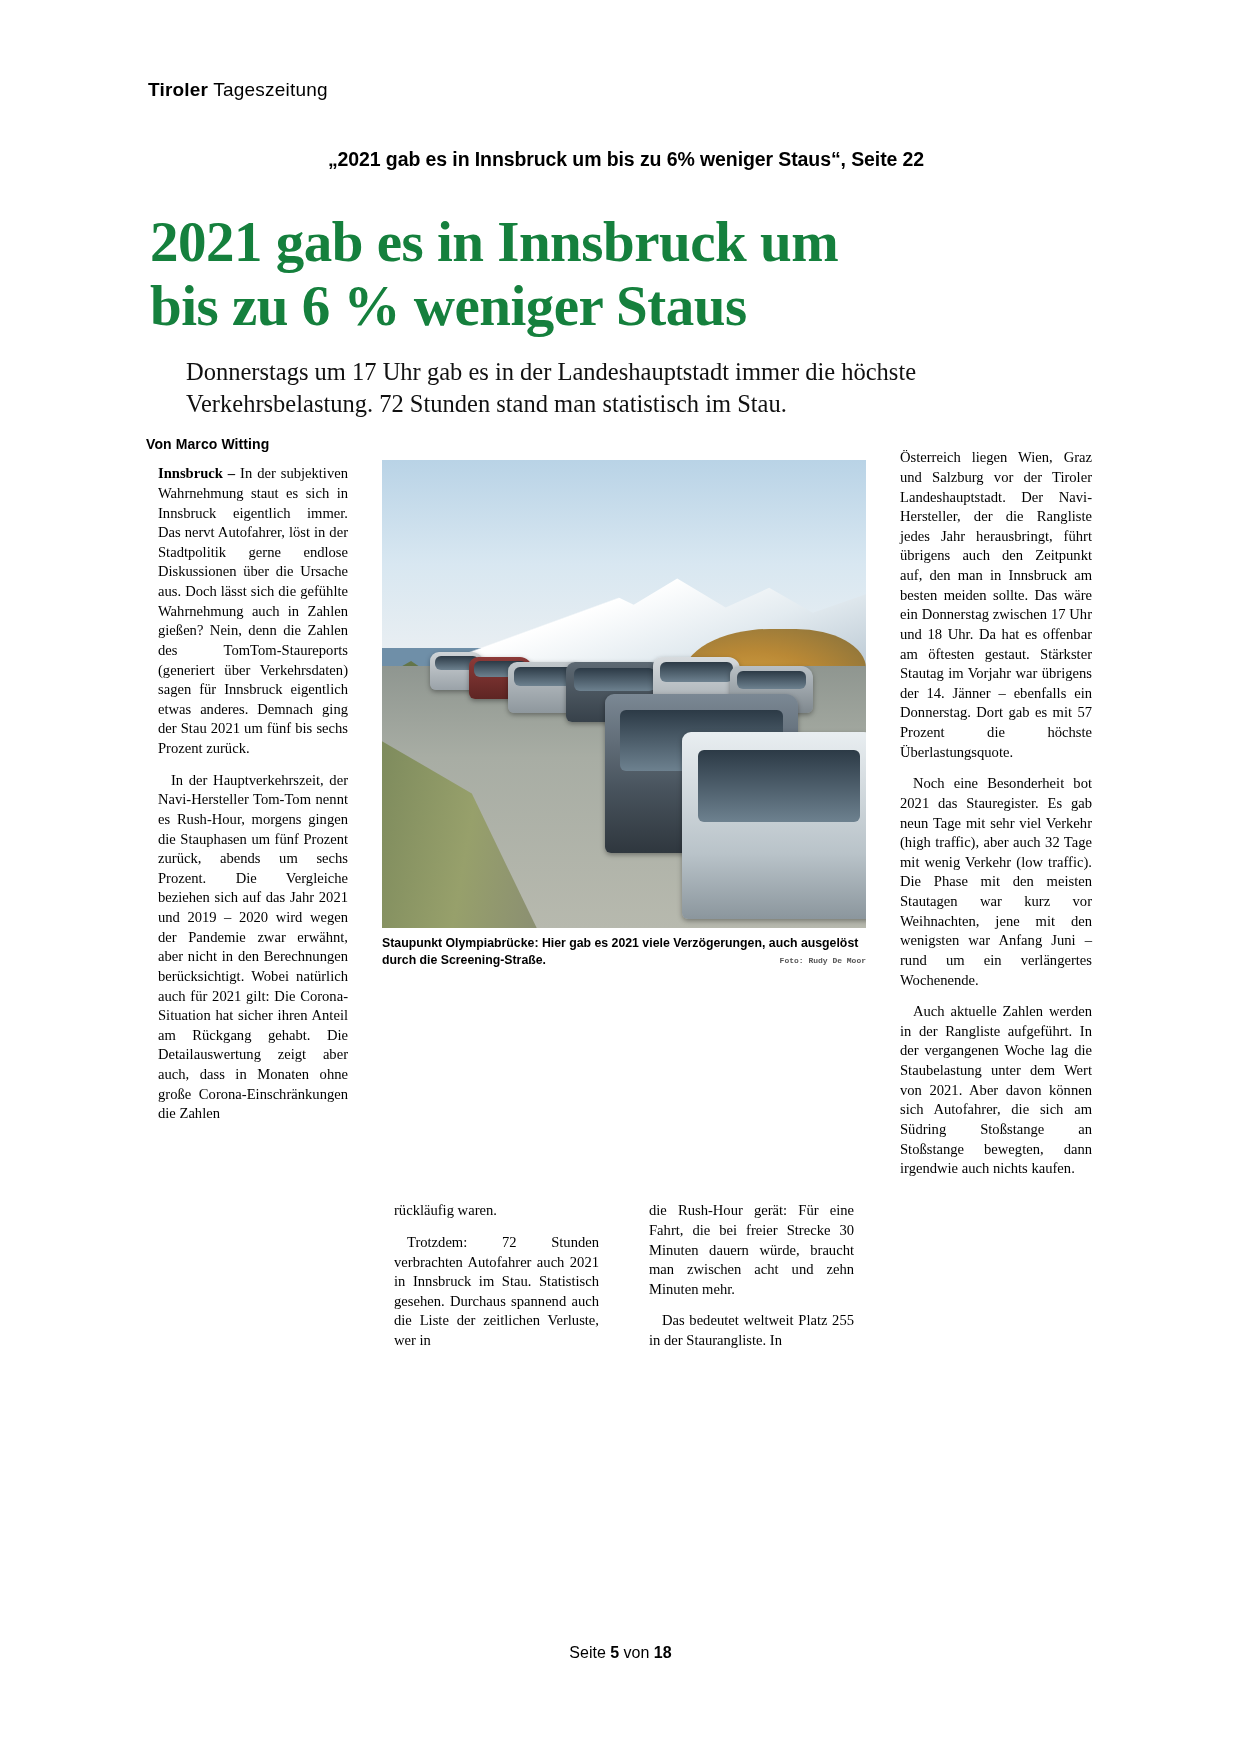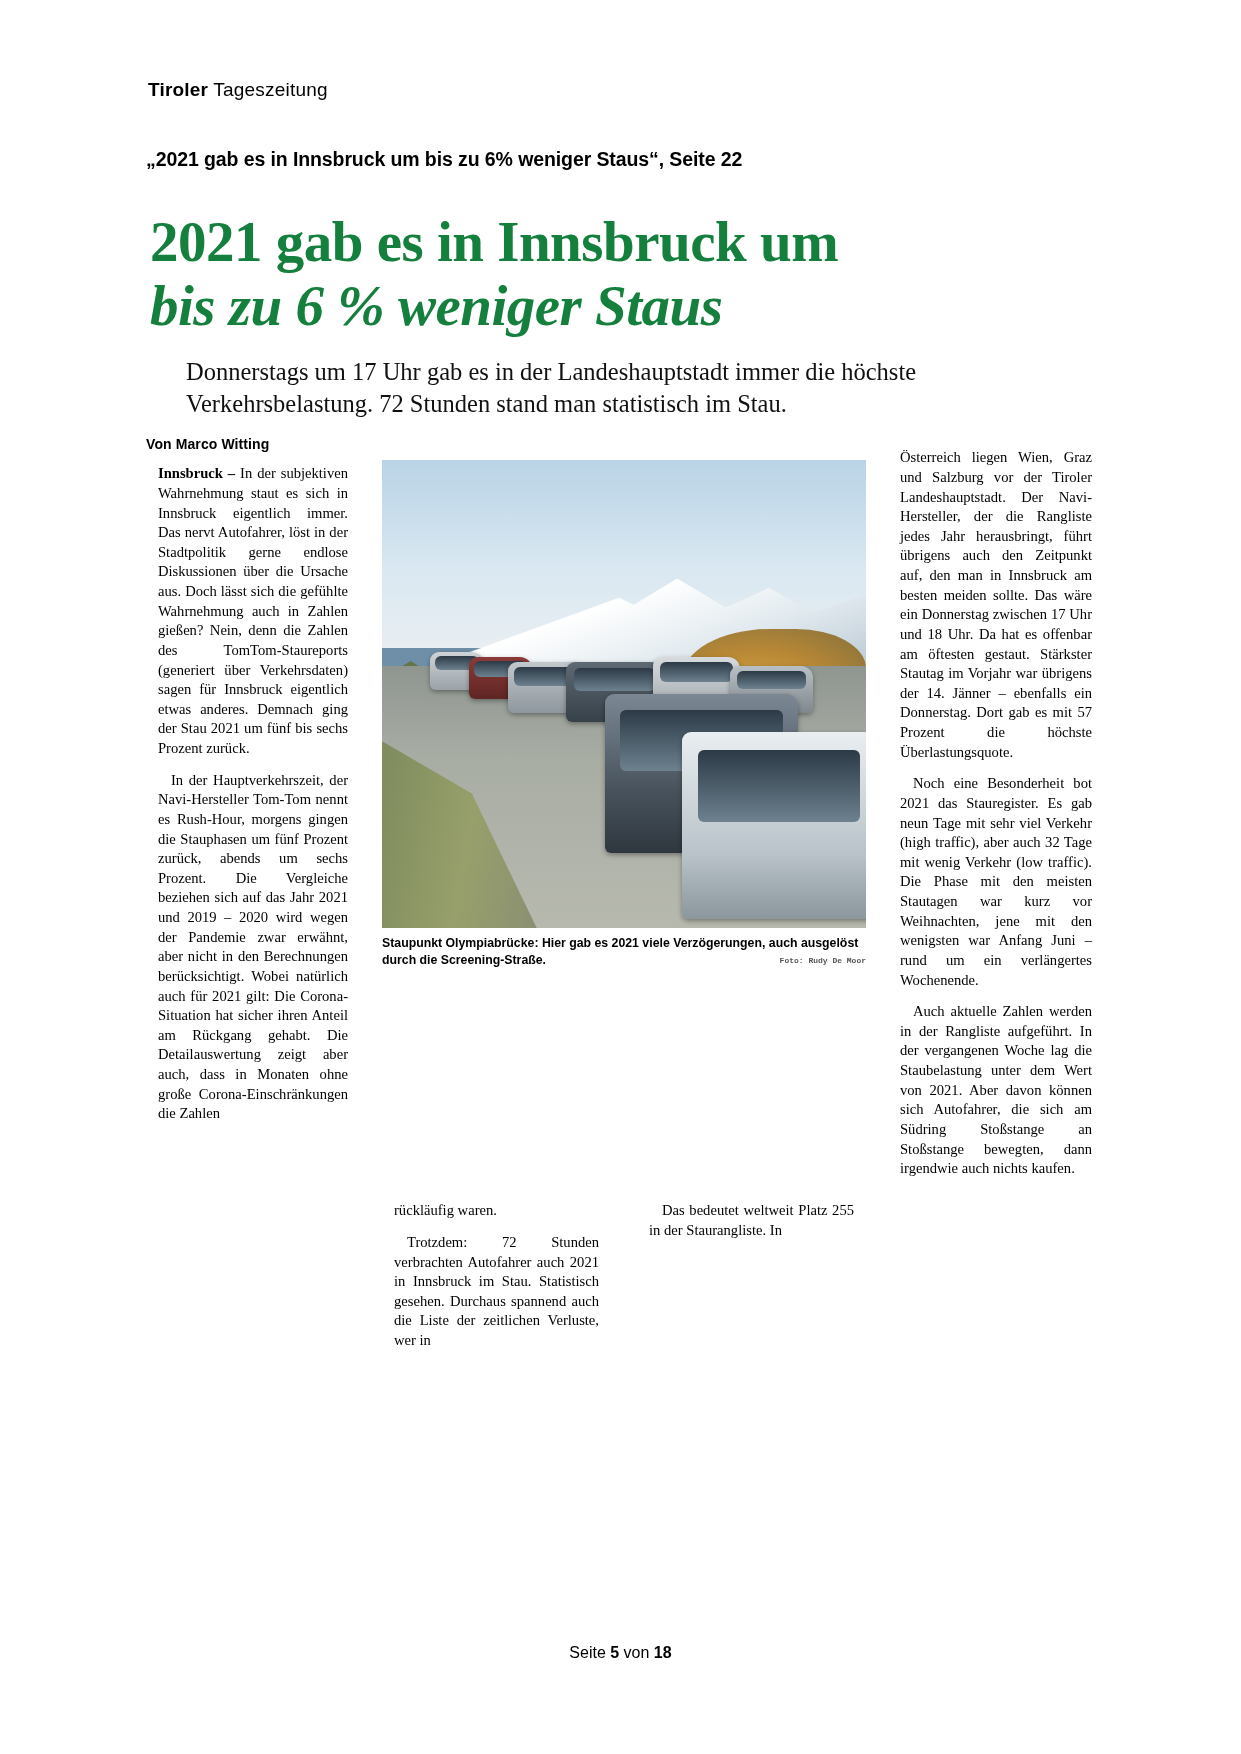--- a/index.html
+++ b/index.html
@@ -36,41 +36,42 @@
 
   .doc-subtitle {
     position: absolute;
     left: 146px;
     top: 148px;
     width: 960px;
     font-family: "Liberation Sans", sans-serif;
     font-size: 19.5px;
     font-weight: bold;
     letter-spacing: -0.1px;
+    text-align: center;
   }
 
   
   .clipping {
     position: absolute;
     left: 146px;
     top: 210px;
     width: 958px;
   }
 
   .headline {
     font-family: "Liberation Serif", serif;
     font-weight: bold;
     font-size: 57px;
     line-height: 1.12;
     letter-spacing: -0.5px;
     margin: 0 0 12px 0;
     padding-left: 4px;
     color: #15803d;
   }
-  .headline .l2 { display: block; font-style: italic; }
+  .headline .l2 { display: block; }
 
   .lede {
     font-family: "Liberation Serif", serif;
     font-size: 24.5px;
     line-height: 1.32;
     margin: 18px 0 16px 40px;
     width: 880px;
     color: #111;
   }
 
@@ -303,20 +304,21 @@
         </div>
       </div>
 
       <div class="under">
         <div class="under-cols">
           <div class="uc body-text">
             <p class="first">rückläufig waren.</p>
             <p>Trotzdem: 72 Stunden verbrachten Autofahrer auch 2021 in Innsbruck im Stau. Statistisch gesehen. Durchaus spannend auch die Liste der zeitlichen Verluste, wer in</p>
           </div>
           <div class="uc body-text">
+            <p class="first">die Rush-Hour gerät: Für eine Fahrt, die bei freier Strecke 30 Minuten dauern würde, braucht man zwischen acht und zehn Minuten mehr.</p>
             <p>Das bedeutet weltweit Platz 255 in der Staurangliste. In</p>
           </div>
         </div>
       </div>
 
     </div>
   </div>
 
   <div class="footer">
     <span>Seite </span><span class="b">5</span><span> von </span><span class="b">18</span>

